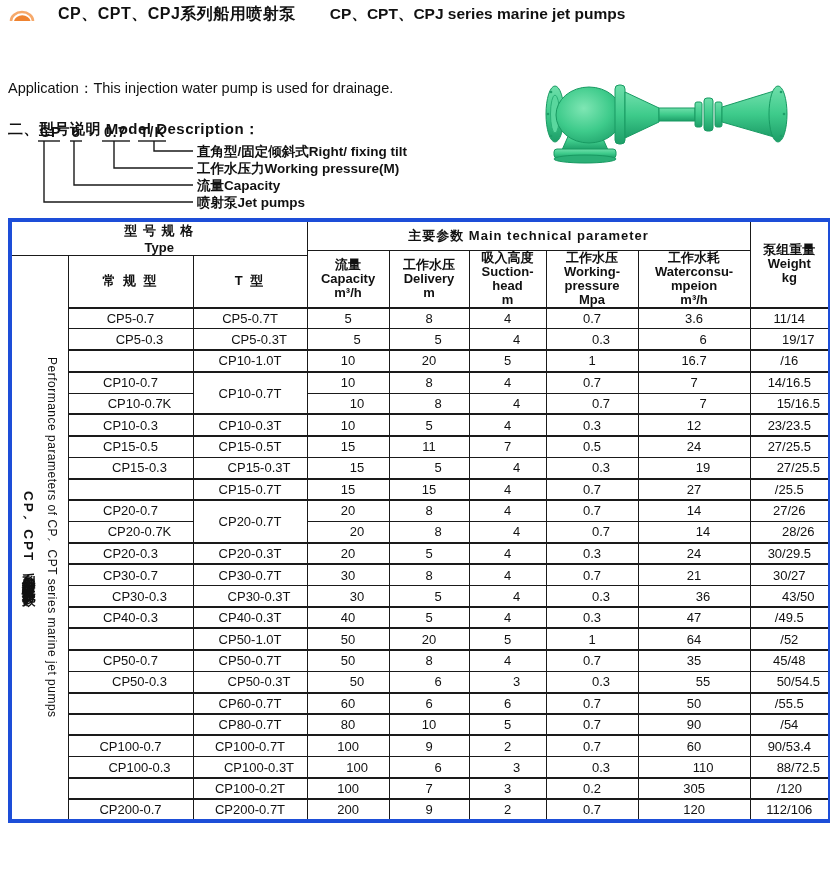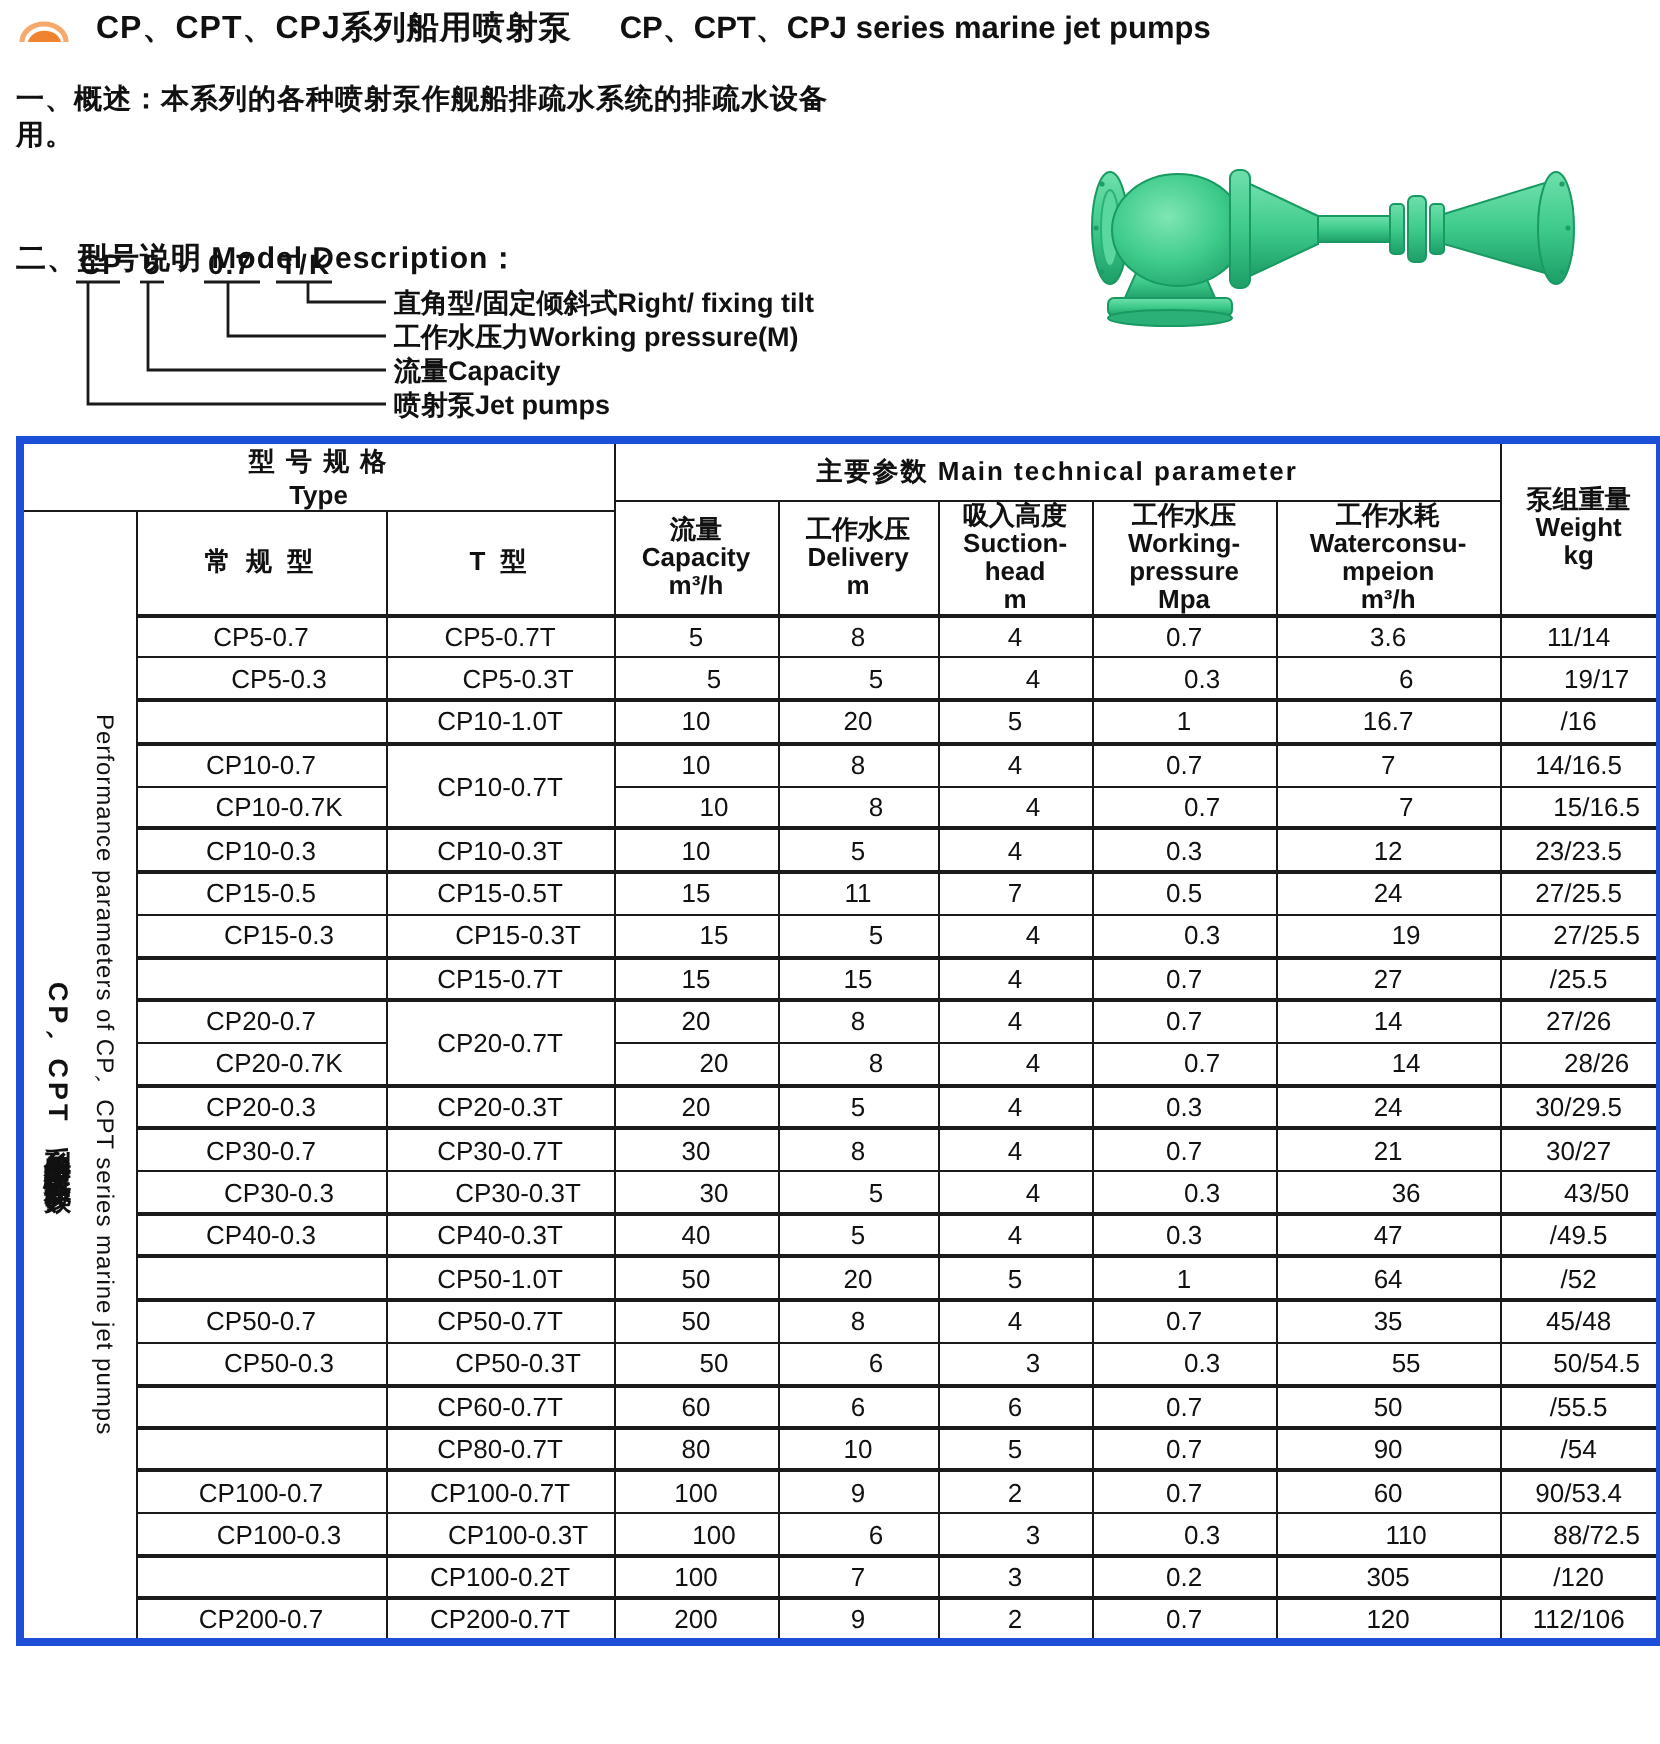--- a/index.html
+++ b/index.html
@@ -1,21 +1,21 @@
 <!DOCTYPE html>
 <html><head>
 <meta charset="utf-8">
 <style>
   * { margin:0; padding:0; box-sizing:border-box; }
   html,body { background:#ffffff; }
   body { font-family:"Liberation Sans","DejaVu Sans",sans-serif; color:#111; }
   #page { position:relative; width:830px; height:872px; background:#ffffff; overflow:hidden; }
 
   
-  .title-row { position:absolute; left:8px; top:4px; display:flex; align-items:center; gap:12px; }
+  .title-row { position:absolute; left:8px; top:4px; display:flex; align-items:center; gap:22px; }
   .title-row .brand { width:28px; height:20px; }
   .title-zh { font-size:16px; font-weight:700; letter-spacing:0.5px; }
   .title-en { font-size:15.5px; font-weight:700; margin-left:12px; }
 
   .overview { position:absolute; left:8px; top:40px; font-size:14px; font-weight:600; line-height:18px; letter-spacing:0.5px; }
   .application { position:absolute; left:8px; top:79px; font-size:14.5px; font-weight:400; }
   .section2 { position:absolute; left:8px; top:120px; font-size:15px; font-weight:600; letter-spacing:0.5px; }
 
   
   .diagram { position:absolute; left:30px; top:124px; }
@@ -51,24 +51,21 @@
 
   <div class="title-row">
     <svg class="brand" viewBox="0 0 28 20">
       <path d="M3 16 A11 9 0 0 1 25 16" fill="none" stroke="#f6a96b" stroke-width="2.6"></path>
       <path d="M6 16 A8.4 7 0 0 1 22.5 16 Z" fill="#ef8330" stroke="none"></path>
     </svg>
     <span class="title-zh">CP、CPT、CPJ系列船用喷射泵</span>
     <span class="title-en">CP、CPT、CPJ series marine jet pumps</span>
   </div>
 
-  <div class="overview">
-    <span class="hline">一、概述：本系列的各种喷射泵作舰船排疏水系统的排疏水设备</span>
-    <span class="hline">用。</span>
-  </div>
+  <div class="application">Application：This injection water pump is used for drainage.</div>
   <div class="section2">二、型号说明 Model Description：</div>
 
   <svg class="diagram" width="500" height="92" viewBox="0 0 500 92">
     <g stroke="#1a1a1a" stroke-width="1.4" fill="none">
       <line x1="8" y1="17" x2="30" y2="17"></line>
       <line x1="40" y1="17" x2="52" y2="17"></line>
       <line x1="72" y1="17" x2="100" y2="17"></line>
       <line x1="108" y1="17" x2="136" y2="17"></line>
       <polyline points="124,17 124,27 163,27"></polyline>
       <polyline points="84,17 84,44 163,44"></polyline>

